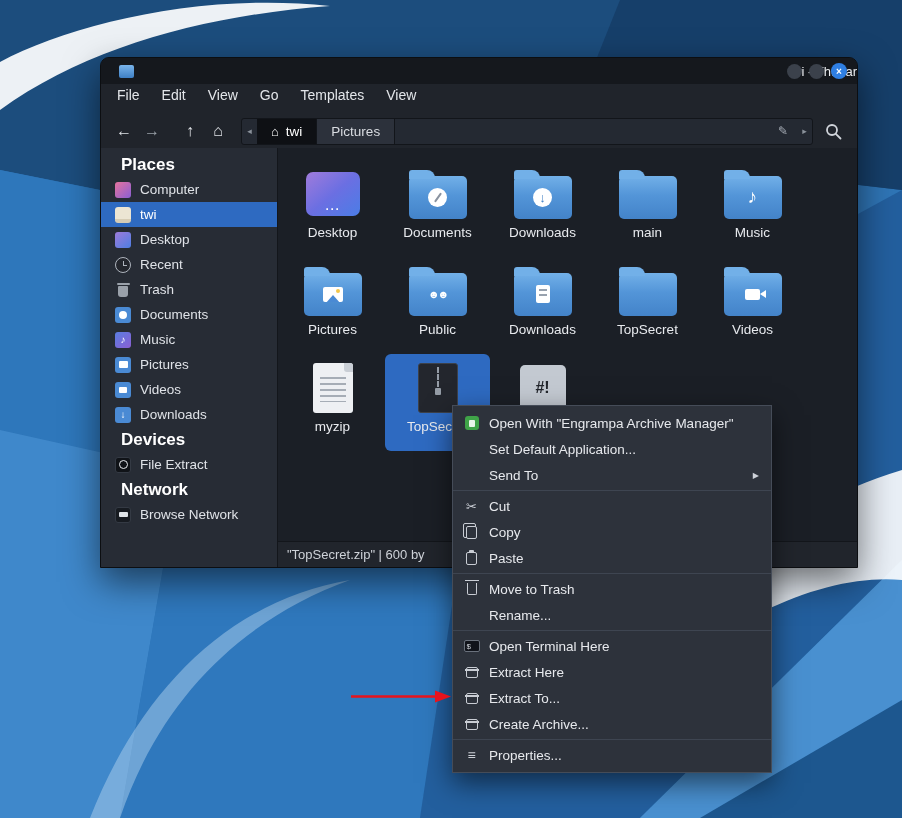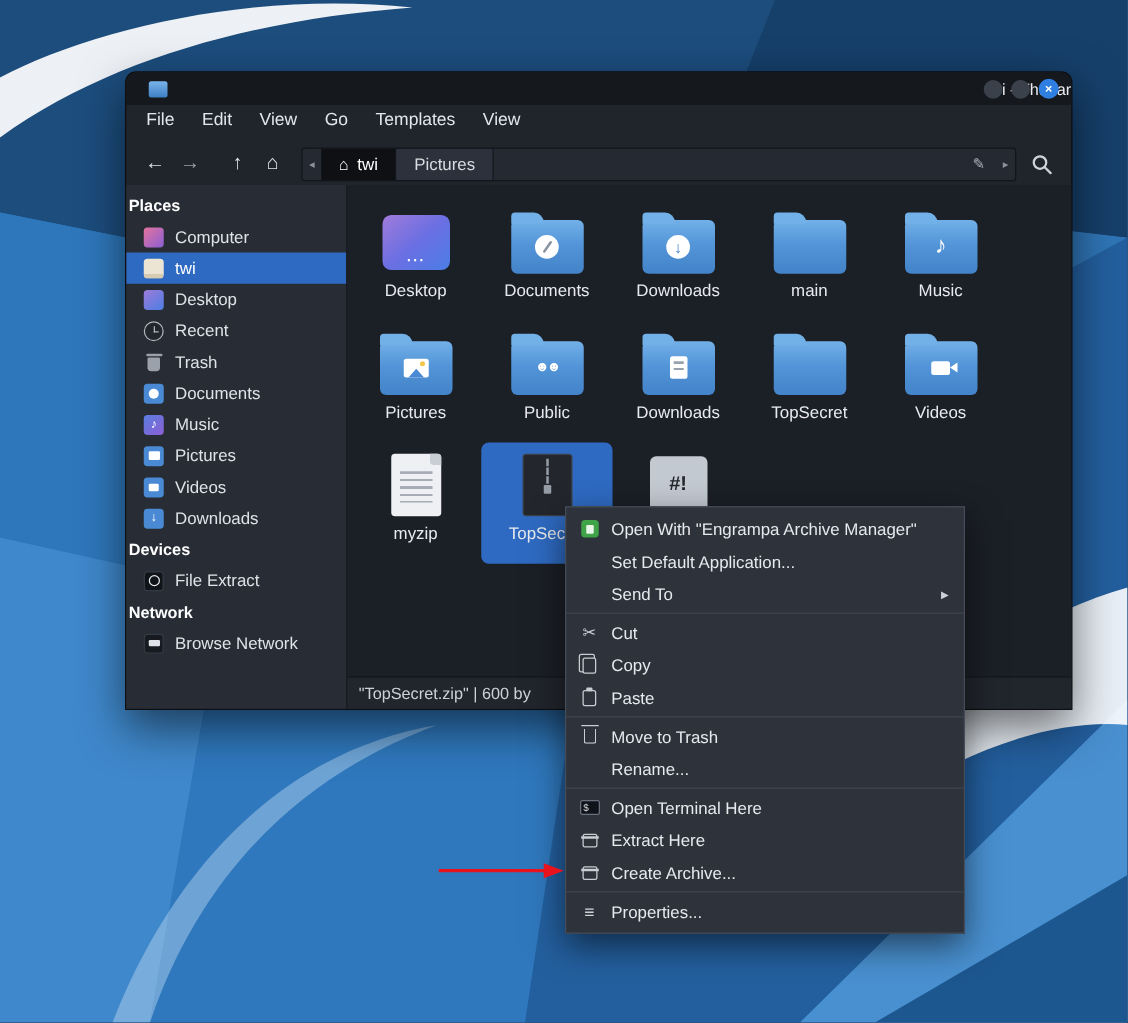--- a/index.html
+++ b/index.html
@@ -28,21 +28,21 @@
 .crumb{height:100%;display:inline-flex;align-items:center;gap:7px;padding:0 14px;font-size:13.5px;color:#d9dce1;background:#2c313b;border-right:1px solid #12151a;flex:none}
 .crumb.active{background:#0e1014;color:#fff}
 .crumb-home{font-size:13px}
 .pathbar{flex:1;height:100%;position:relative;background:#242932}
 .pencil{position:absolute;right:9px;top:50%;transform:translateY(-50%);color:#a9afb8;font-size:12px}
 .search-btn{width:28px;height:26px;display:flex;align-items:center;justify-content:center;margin-left:4px}
 
 
 .content{flex:1;display:flex;min-height:0}
 .sidebar{width:177px;background:#272c35;border-right:1px solid #13161b;padding-top:4px;overflow:hidden;flex:none}
-.sb-header{height:25px;display:flex;align-items:center;padding-left:2px;color:#fff;font-weight:bold;font-size:13px}
+.sb-header{height:25px;display:flex;align-items:center;padding-left:20px;color:#fff;font-weight:bold;font-size:17px}
 .sb-item{height:25px;display:flex;align-items:center;gap:9px;padding-left:14px;color:#dfe2e7;font-size:13.5px}
 .sb-item.selected{background:#2e6ac1;color:#fff}
 .si{width:16px;height:16px;border-radius:3px;flex:none;display:flex;align-items:center;justify-content:center;color:#fff;font-size:10px;position:relative}
 .si-computer{background:linear-gradient(135deg,#e5739e,#8a5fd3)}
 .si-home{background:#ece5d3;border-bottom:4px solid #d6ccb4}
 .si-desktop{background:linear-gradient(140deg,#9d7bd9,#4d7ee4)}
 .si-recent{background:#23262d;border-radius:50%;border:1.5px solid #aeb4bd}
 .si-recent::after{content:"";position:absolute;left:6.5px;top:3px;width:1.5px;height:5px;background:#aeb4bd}
 .si-recent::before{content:"";position:absolute;left:6.5px;top:7px;width:4px;height:1.5px;background:#aeb4bd}
 .si-trash{background:transparent}
@@ -416,20 +416,26 @@
     <div class="menu-item">
       <span class="mi-icon">
           <span class="ic-arch"></span>
         </span>
       <span>Extract Here</span>
     </div>
     <div class="menu-item">
       <span class="mi-icon">
           <span class="ic-arch"></span>
         </span>
+      <span>Extract To...</span>
+    </div>
+    <div class="menu-item">
+      <span class="mi-icon">
+          <span class="ic-arch"></span>
+        </span>
       <span>Create Archive...</span>
     </div>
     <div class="menu-sep"></div>
     <div class="menu-item">
       <span class="mi-icon ic-props">≡</span>
       <span>Properties...</span>
     </div>
   </div>
 
   <svg class="annotation-arrow" width="104" height="17" viewBox="0 0 104 17">

